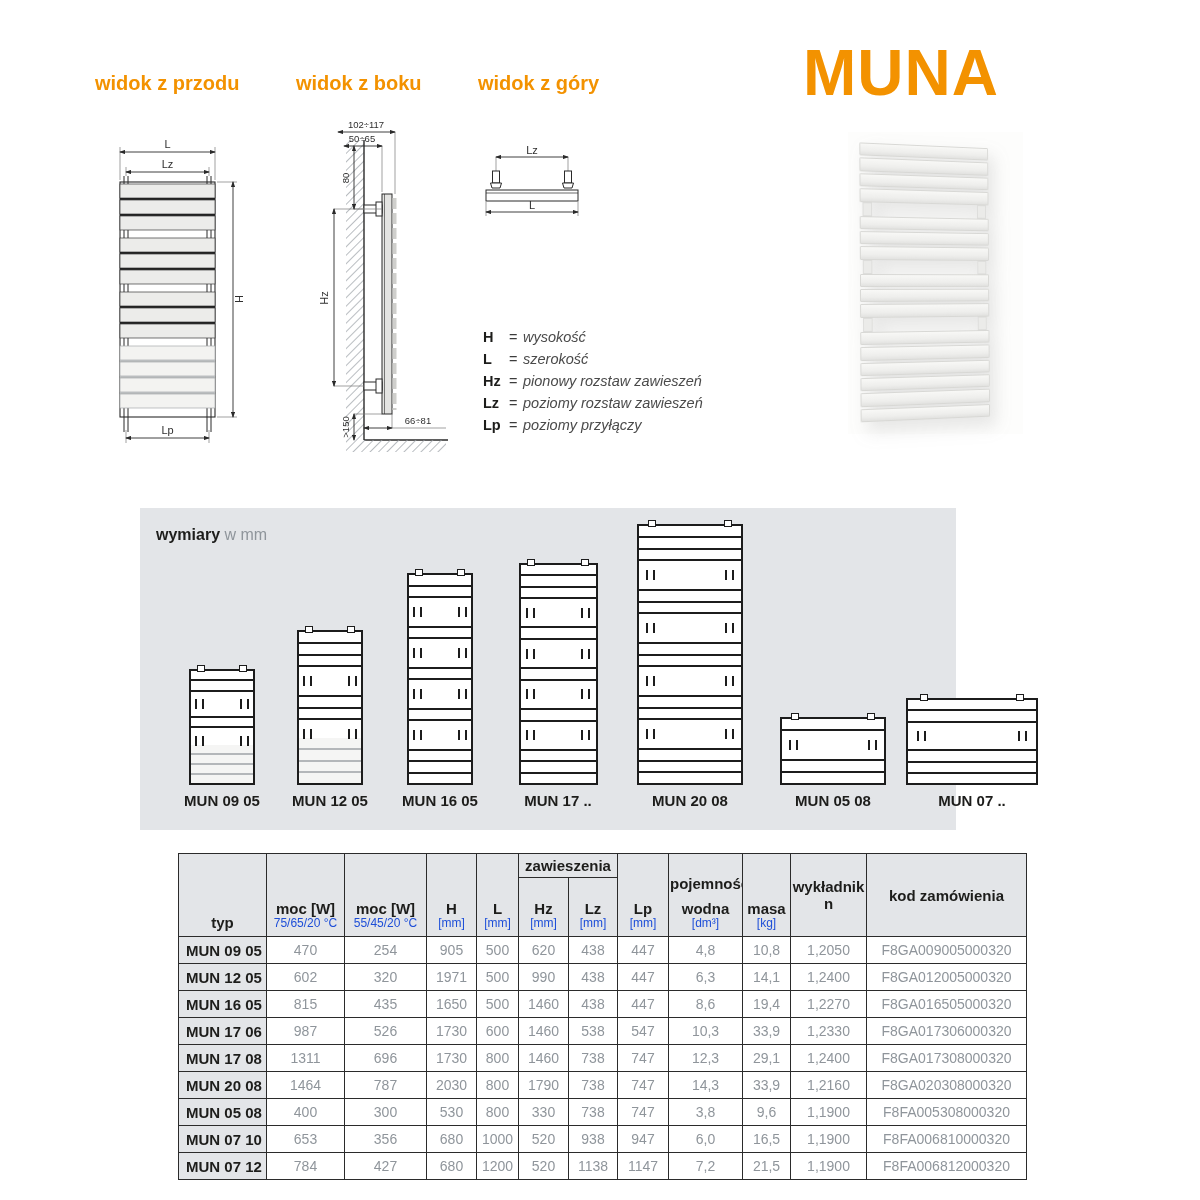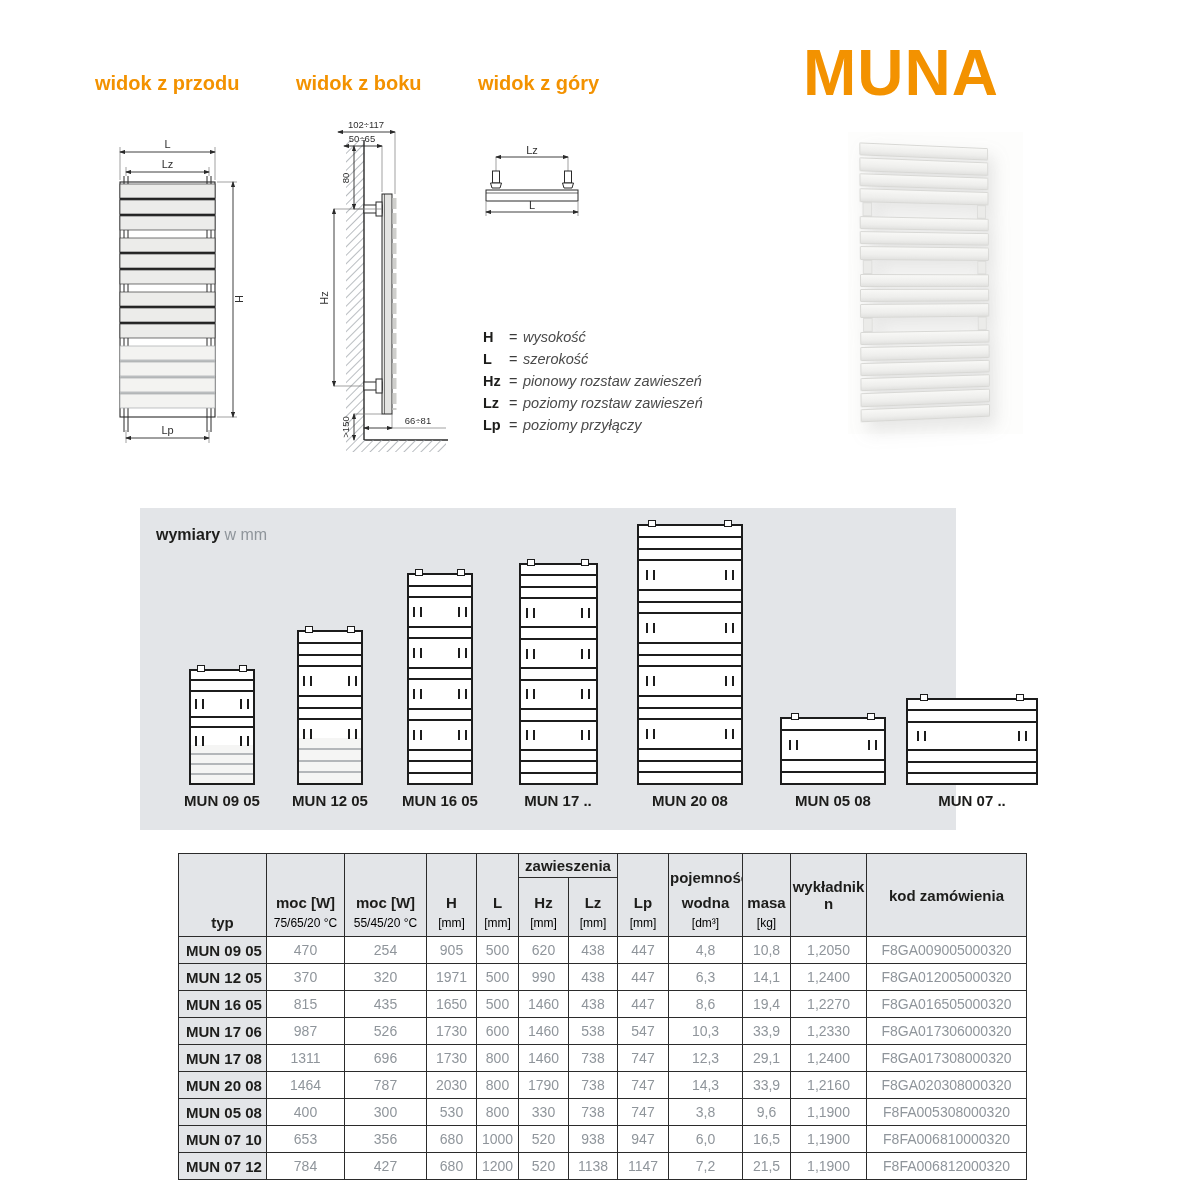--- a/index.html
+++ b/index.html
@@ -50,21 +50,21 @@
   .nub.l{left:9%;} .nub.r{right:9%;}
   .mini-label{position:absolute;font-size:15px;font-weight:bold;color:#1d1d1b;text-align:center;white-space:nowrap;}
 
   
   #spec-table{position:absolute;left:178px;top:853px;width:848px;border-collapse:collapse;
       table-layout:fixed;font-size:14px;color:#8f959b;}
   #spec-table th,#spec-table td{border:1px solid #2b2b2b;overflow:hidden;}
   #spec-table thead th{background:#e3e5e8;font-weight:bold;color:#1d1d1b;
       vertical-align:bottom;text-align:center;padding:3px 1px 5px;line-height:1.15;font-size:15px;}
   #spec-table thead th.mid{vertical-align:middle;padding-bottom:3px;}
-  #spec-table th .sub{display:block;font-weight:normal;color:#000000;font-size:12px;margin-top:6px;}
+  #spec-table th .sub{display:block;font-weight:normal;color:#1d4ed8;font-size:12px;margin-top:0;}
   #spec-table th .l2{display:block;margin-top:8px;}
   #spec-table tr.gr1{height:24px;} #spec-table tr.gr2 th{height:50px;}
   #spec-table tbody td{text-align:center;height:27px;padding:0 2px;box-sizing:border-box;}
   #spec-table tbody td.typ{background:#e3e5e8;color:#1d1d1b;font-weight:bold;text-align:left;
       padding-left:7px;font-size:15px;white-space:nowrap;}
 </style>
 </head>
 <body>
 
 <span class="view-heading" id="vh-front">widok z przodu</span>
@@ -600,21 +600,21 @@
         <td>620</td>
         <td>438</td>
         <td>447</td>
         <td>4,8</td>
         <td>10,8</td>
         <td>1,2050</td>
         <td>F8GA009005000320</td>
       </tr>
       <tr>
         <td class="typ">MUN 12 05</td>
-        <td>370</td>
+        <td>602</td>
         <td>320</td>
         <td>1971</td>
         <td>500</td>
         <td>990</td>
         <td>438</td>
         <td>447</td>
         <td>6,3</td>
         <td>14,1</td>
         <td>1,2400</td>
         <td>F8GA012005000320</td>

